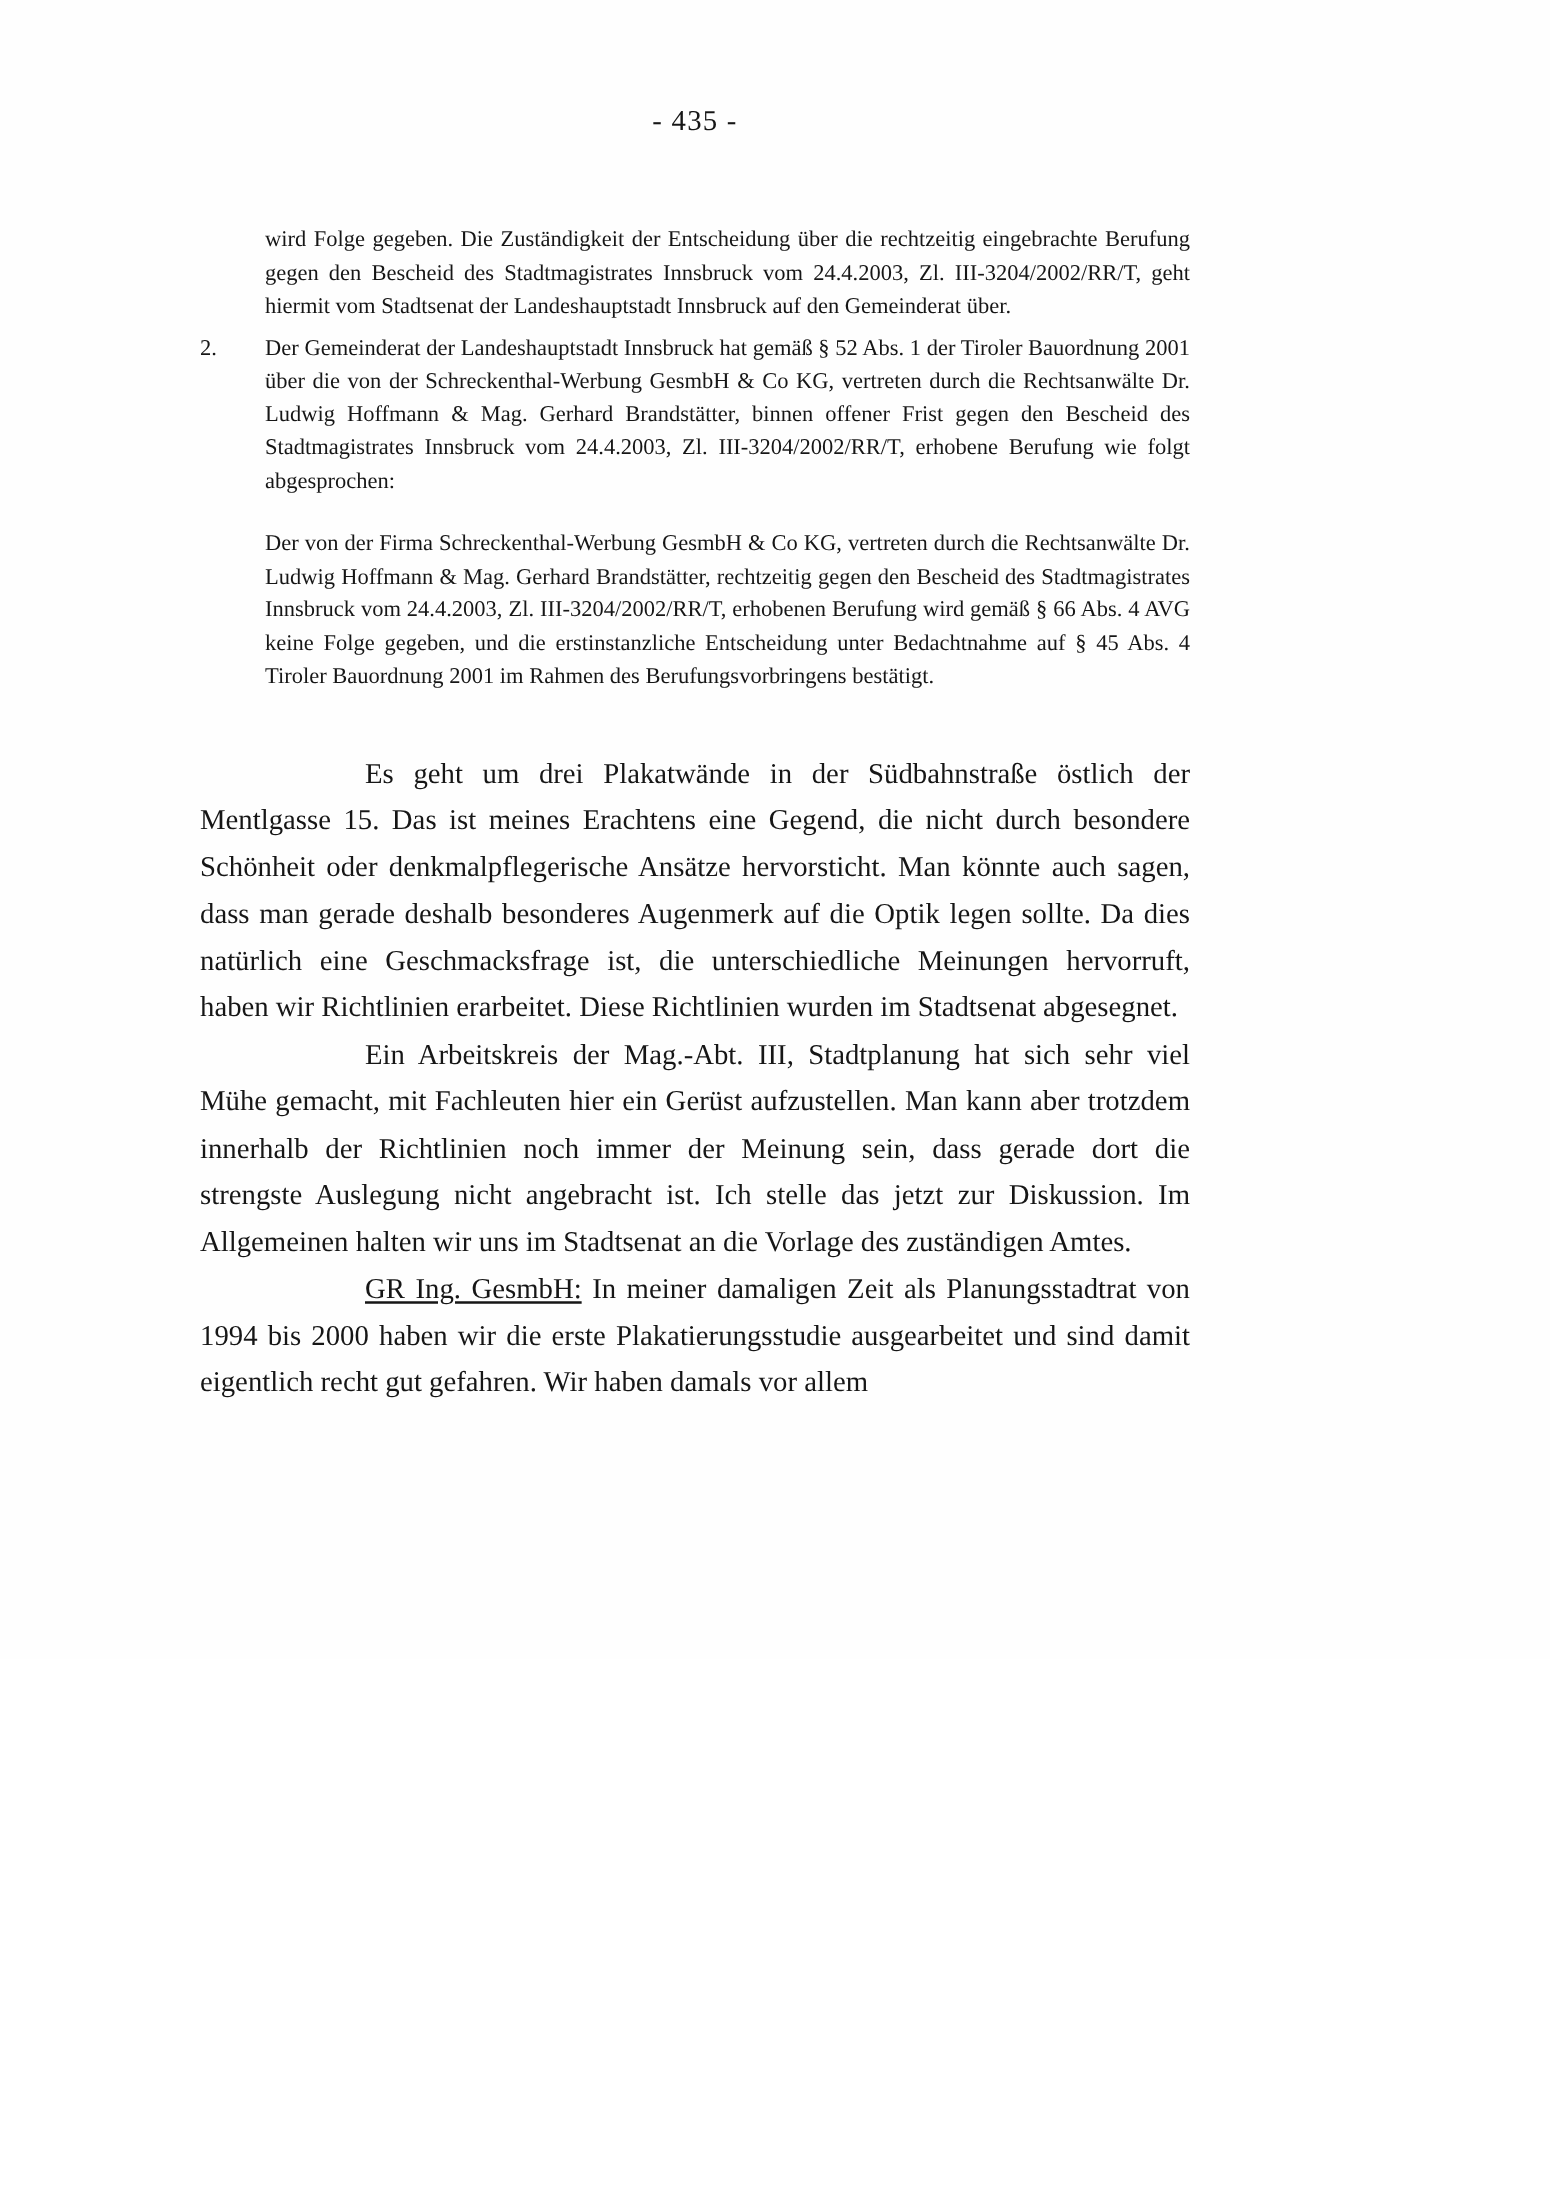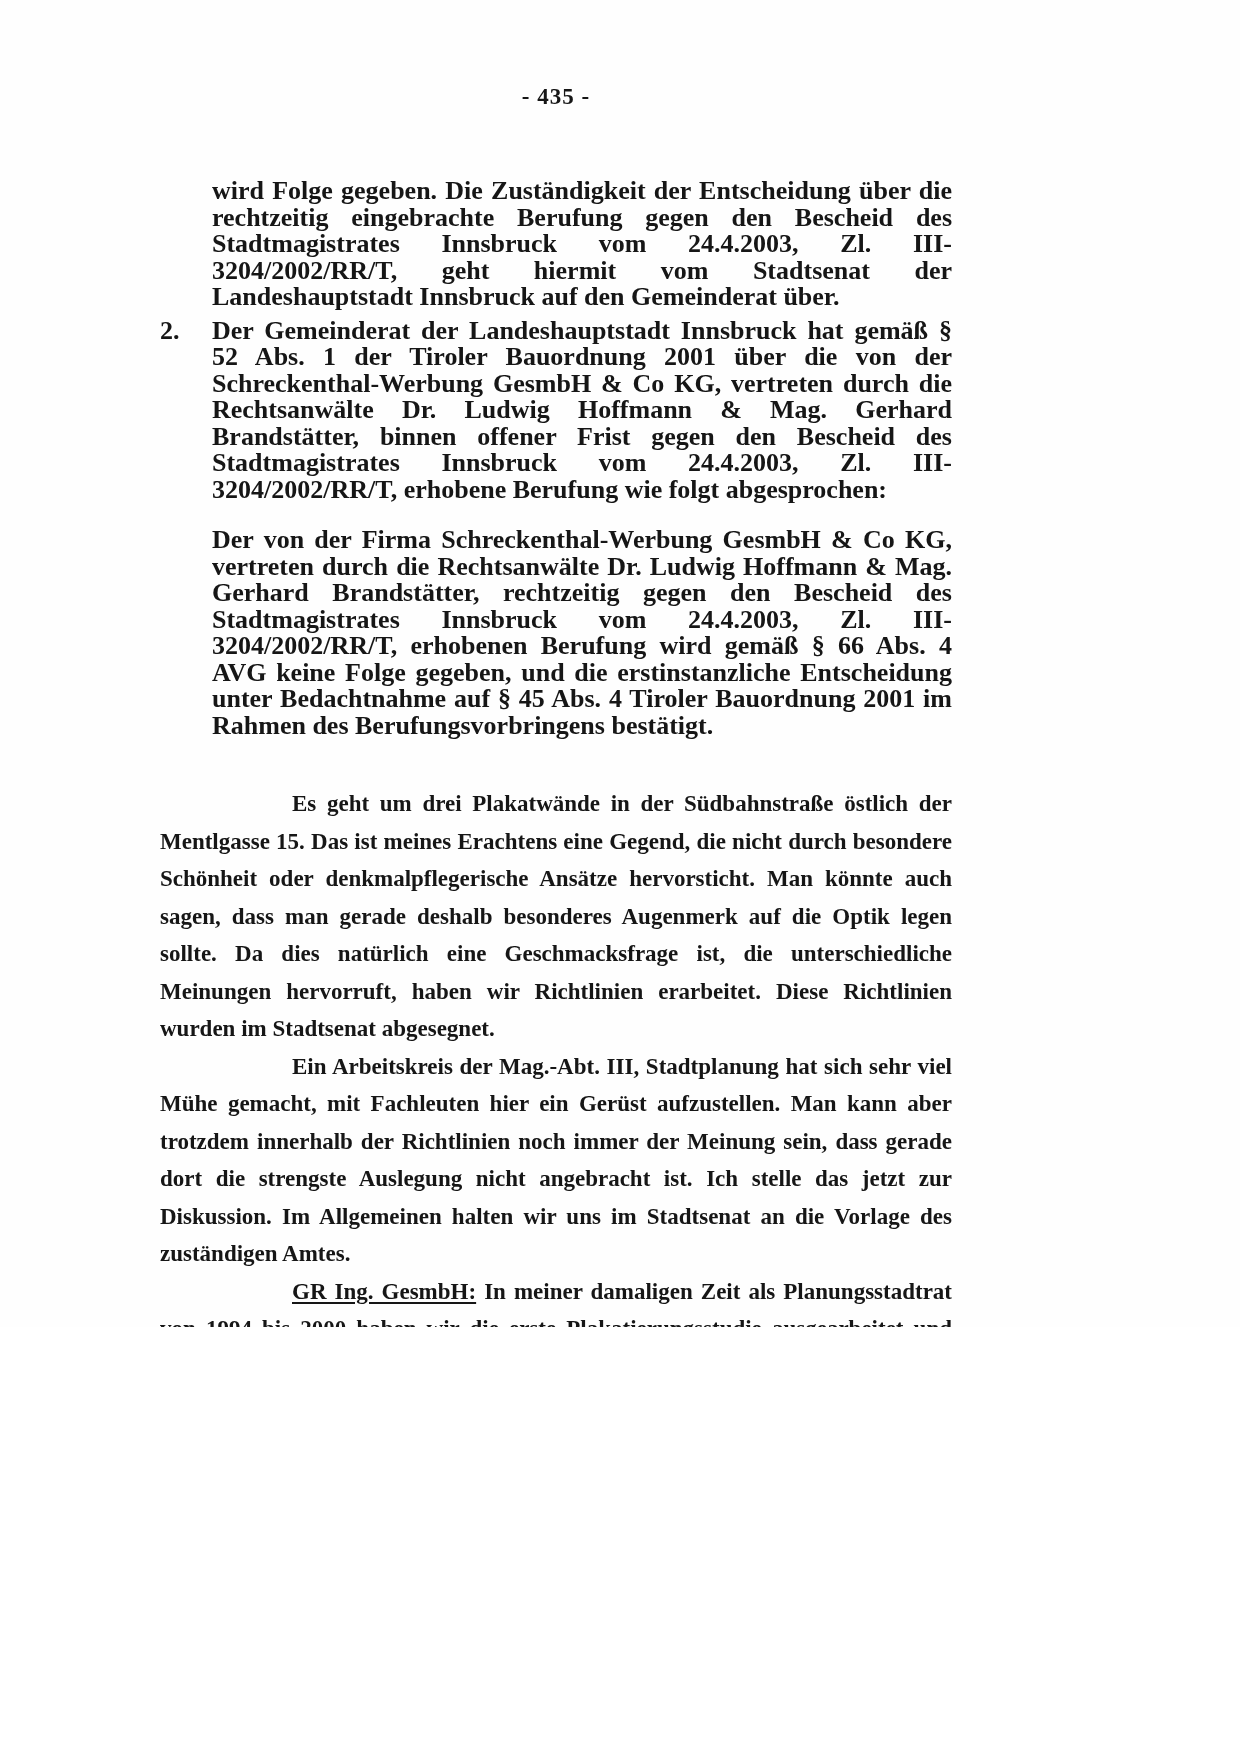--- a/index.html
+++ b/index.html
@@ -10,36 +10,35 @@
   .page {
     position: relative;
     width: 1240px;
     height: 1327px;
     background: #fefefe;
     font-family: "Liberation Serif", "DejaVu Serif", serif;
     color: #161616;
     overflow: hidden;
     -webkit-hyphens: auto;
     hyphens: auto;
-    font-weight: bold;
   }
   .content {
     position: absolute;
     left: 160px;
     top: 84px;
     width: 792px;
   }
   .page-number {
     text-align: center;
     font-size: 23px;
     margin-bottom: 68px;
     letter-spacing: 1px;
   }
   .decision {
-    font-size: 26px;
+    font-size: 18px;
     line-height: 26.5px;
     text-align: justify;
     margin-top: 20px;
   }
   .decision .cont {
     margin: 0 0 7px 52px;
   }
   .decision .item {
     display: flex;
     margin: 0;

